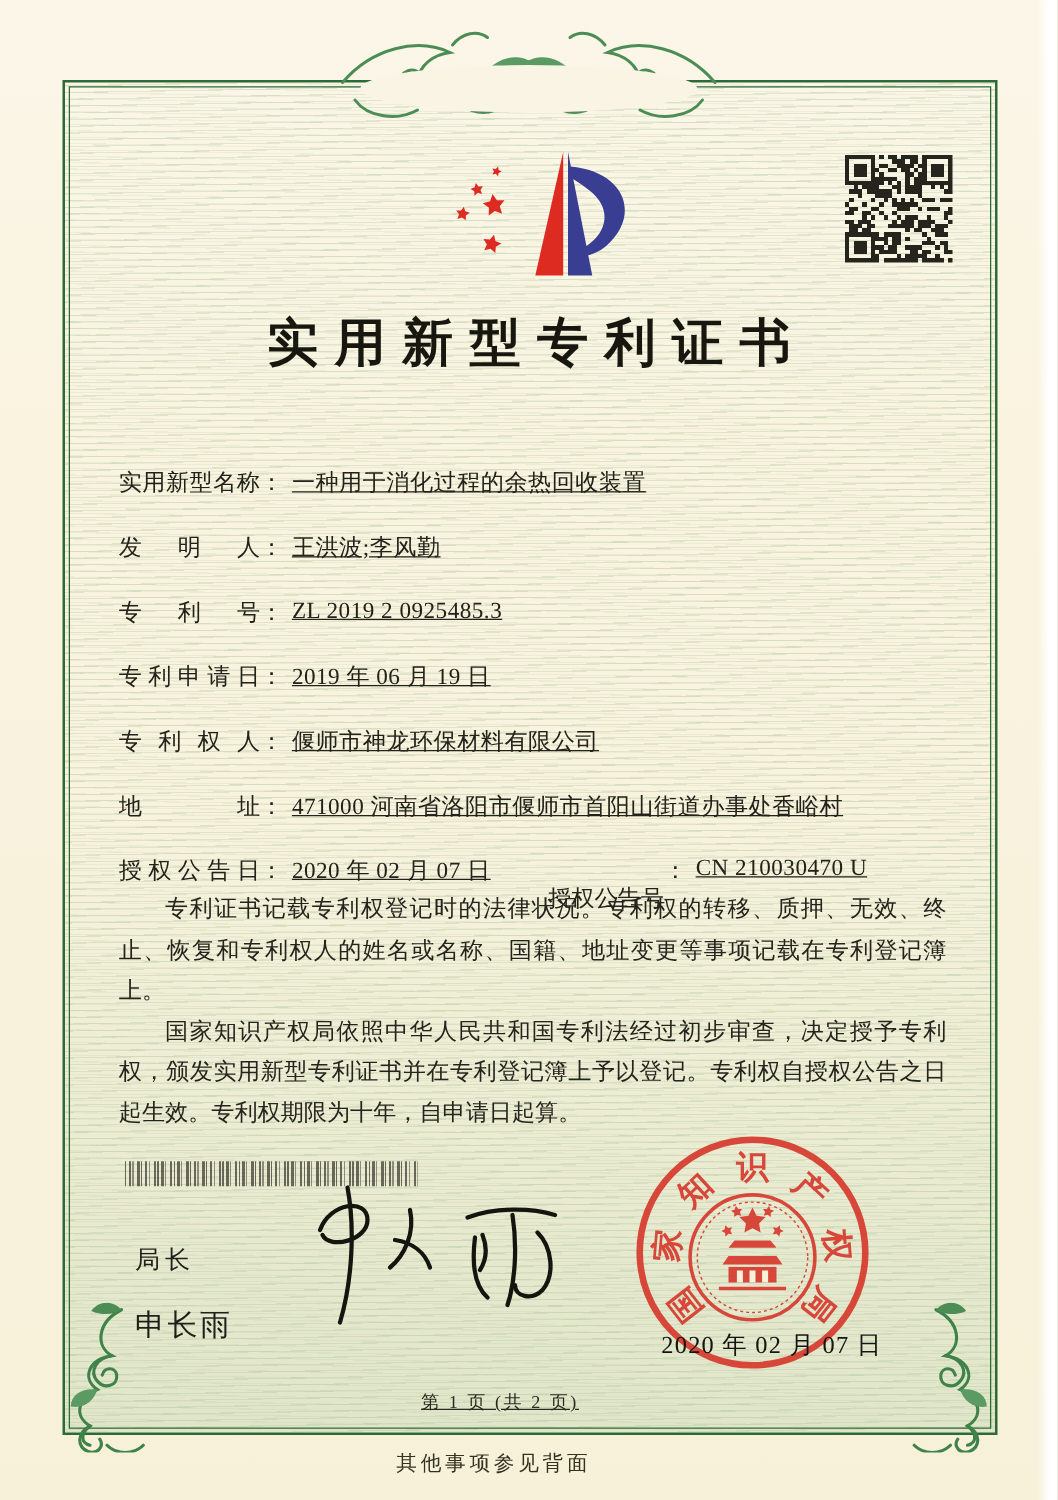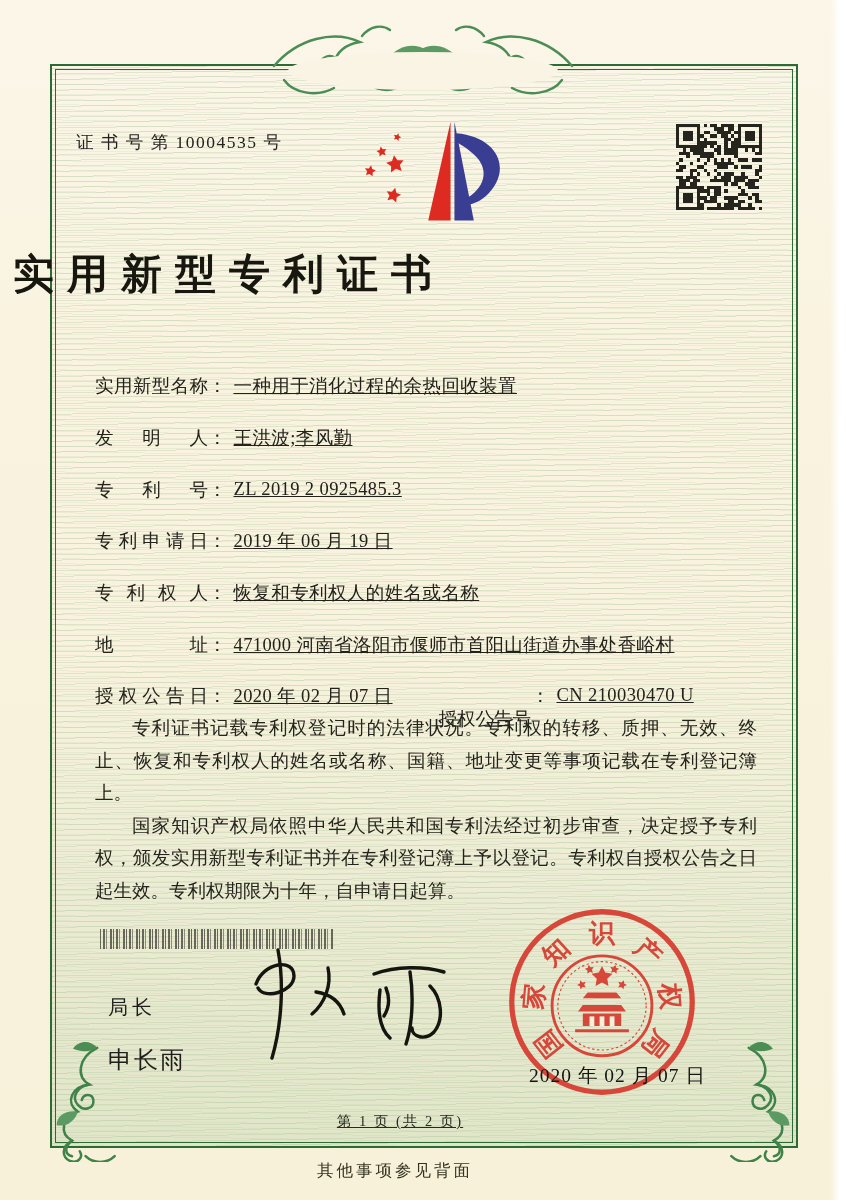--- a/index.html
+++ b/index.html
@@ -30,21 +30,21 @@
   .ornament-top .bg{position:absolute;left:18px;top:38px;right:18px;height:38px;
     background:#f9f4e3;border-radius:50%;}
   .flourish{position:absolute;width:96px;height:120px;}
   .flourish.bl{left:26px;top:1042px;}
   .flourish.br{left:724px;top:1042px;transform:scaleX(-1);}
   svg{display:block;}
   
   .cert-no{position:absolute;left:76px;top:130px;font-size:17.5px;letter-spacing:1.5px;color:#23221d;}
   .logo{position:absolute;left:356px;top:110px;width:160px;height:126px;}
   .qr{position:absolute;left:676px;top:124px;width:86px;height:86px;}
-  .title{position:absolute;left:0;width:846px;top:247px;text-align:left;
+  .title{position:absolute;left:0;width:846px;top:247px;text-align:center;
     font-size:41px;font-weight:bold;letter-spacing:13px;text-indent:13px;color:#17160f;}
   
   .fields{position:absolute;left:95px;top:360px;width:660px;}
   .row{height:51.7px;display:flex;align-items:center;font-size:18.5px;white-space:nowrap;}
   .lbl{display:inline-flex;justify-content:space-between;width:113px;color:#22211a;}
   .colon{margin:0 7px 0 0;}
   .val{letter-spacing:0.4px;color:#22211a;text-decoration:underline;}
   .grant-group{margin-left:46px;display:inline-flex;align-items:center;}
   .grant-group .lbl2{color:#22211a;margin-top:45px;}
   
@@ -107,21 +107,20 @@
     <svg width="96" height="120" viewBox="0 0 96 124">
         <use href="#vine" xlink:href="#vine"></use>
       </svg>
   </div>
   <div class="flourish br">
     <svg width="96" height="120" viewBox="0 0 96 124">
         <use href="#vine" xlink:href="#vine"></use>
       </svg>
   </div>
 
-  <div class="cert-no">证 书 号 第 10004535 号</div>
 
   <div class="logo">
     <svg width="160" height="126" viewBox="0 0 160 130">
       <defs>
         <path id="star" d="M0,-10 L2.939,-4.045 L9.511,-3.09 L4.755,1.545 L5.878,8.09 L0,5 L-5.878,8.09 L-4.755,1.545 L-9.511,-3.09 L-2.939,-4.045 Z"></path>
       </defs>
       <g fill="#dd2b22">
         <use href="#star" xlink:href="#star" transform="translate(40,28) scale(0.42) rotate(18)"></use>
         <use href="#star" xlink:href="#star" transform="translate(24,43) scale(0.55) rotate(-12)"></use>
         <use href="#star" xlink:href="#star" transform="translate(12,63) scale(0.6) rotate(10)"></use>
@@ -525,21 +524,21 @@
       <span class="val">2019 年 06 月 19 日</span>
     </div>
     <div class="row">
       <span class="lbl">
           <span>专</span>
           <span>利</span>
           <span>权</span>
           <span>人</span>
         </span>
         <span class="colon">：</span>
-      <span class="val">恢复和专利权人的姓名或名称</span>
+      <span class="val">偃师市神龙环保材料有限公司</span>
     </div>
     <div class="row">
       <span class="lbl">
           <span>地</span>
           <span>址</span>
         </span>
         <span class="colon">：</span>
       <span class="val">471000 河南省洛阳市偃师市首阳山街道办事处香峪村</span>
     </div>
     <div class="row">

